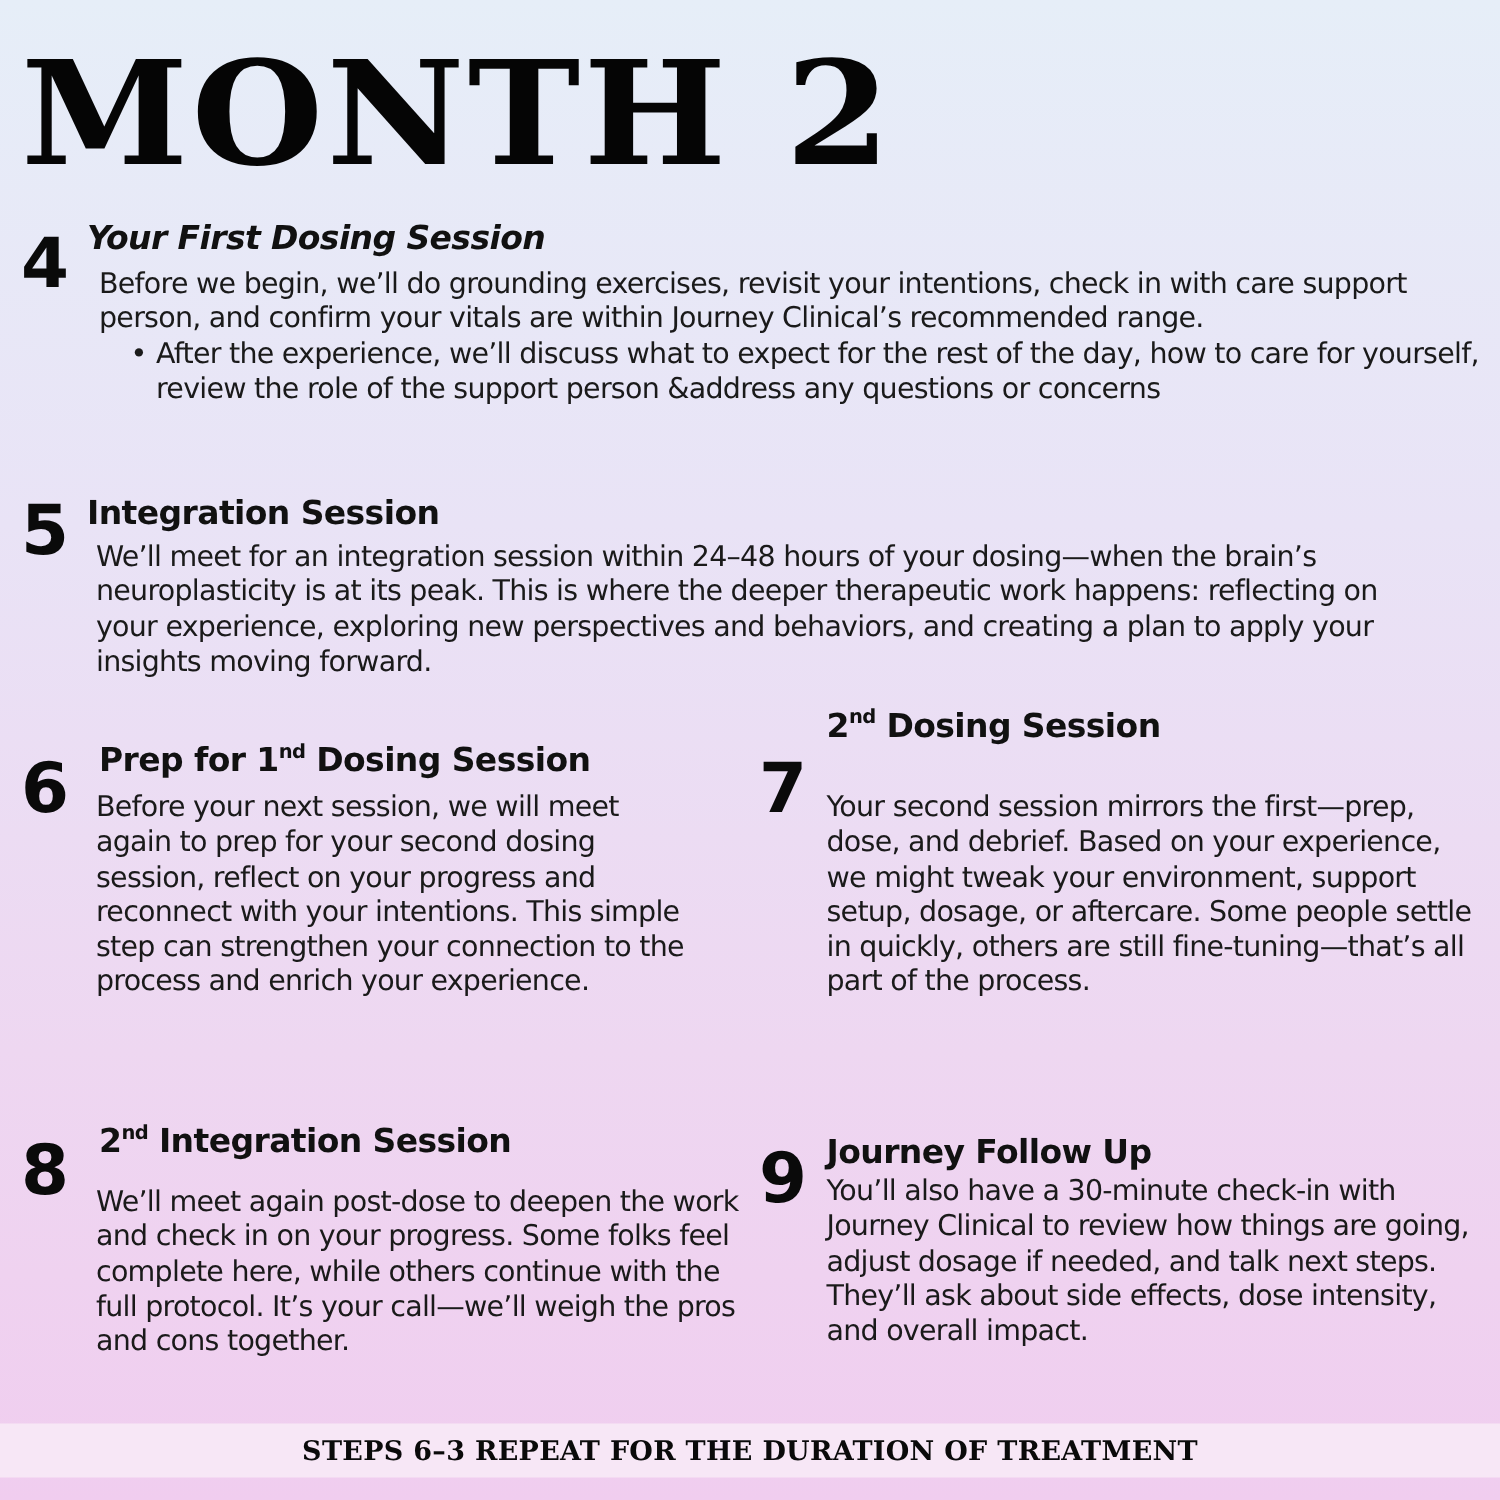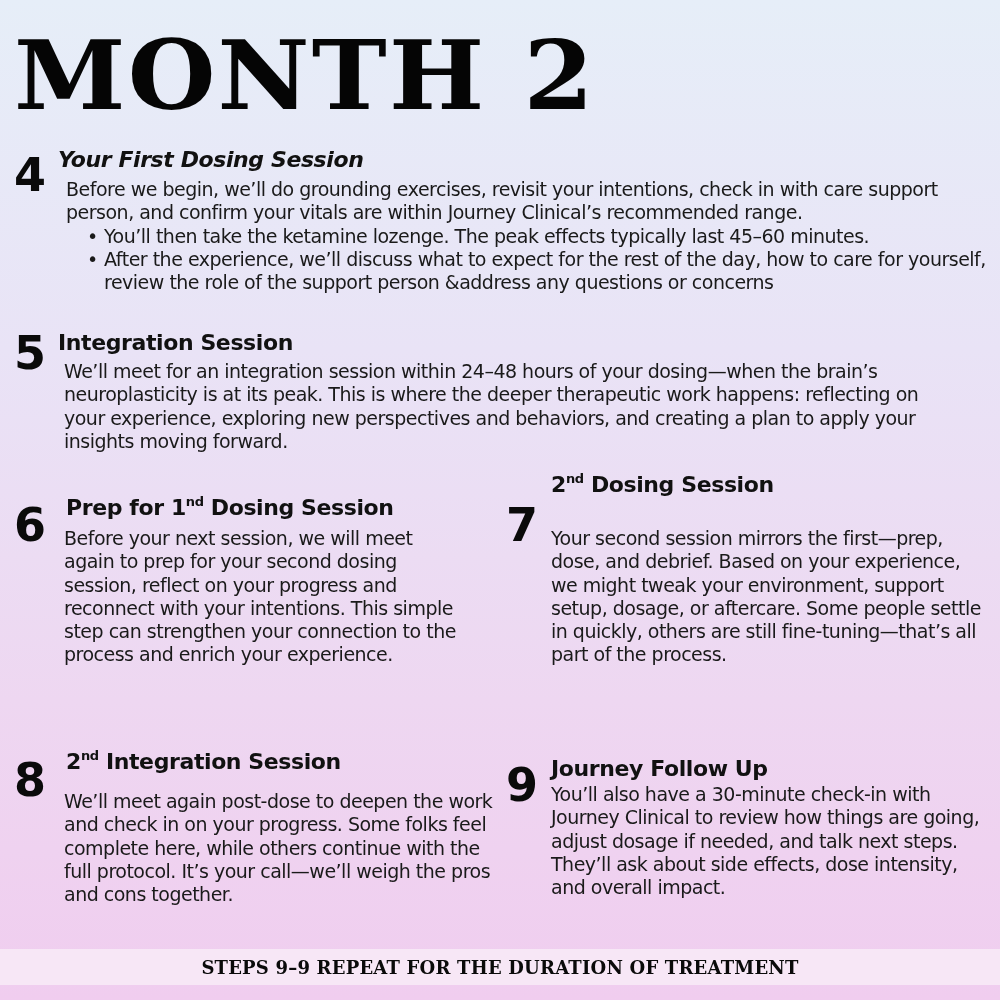--- a/index.html
+++ b/index.html
@@ -45,21 +45,20 @@
 <body>
 
 <div class="title">MONTH 2</div>
 
 <div>
   <div class="num" style="left:14px;top:152px;">4</div>
   <div class="head" style="left:58px;top:147px;font-style:italic;">Your First Dosing Session</div>
   <div class="body" style="left:66px;top:178px;width:920px;">
     <p>Before we begin, we’ll do grounding exercises, revisit your intentions, check in with care support person, and confirm your vitals are within Journey Clinical’s recommended range.</p>
     <ul class="bul">
-      <li>You’ll then take the ketamine lozenge. The peak effects typically last 45–60 minutes.</li>
       <li>After the experience, we’ll discuss what to expect for the rest of the day, how to care for yourself, review the role of the support person &amp;address any questions or concerns</li>
     </ul>
   </div>
 </div>
 
 <div>
   <div class="num" style="left:14px;top:330px;">5</div>
   <div class="head" style="left:58px;top:330px;">Integration Session</div>
   <div class="body" style="left:64px;top:360px;width:900px;">We’ll meet for an integration session within 24–48 hours of your dosing—when the brain’s neuroplasticity is at its peak. This is where the deeper therapeutic work happens: reflecting on your experience, exploring new perspectives and behaviors, and creating a plan to apply your insights moving forward.</div>
 </div>
@@ -82,14 +81,14 @@
   <div class="body" style="left:64px;top:790px;width:430px;">We’ll meet again post-dose to deepen the work and check in on your progress. Some folks feel complete here, while others continue with the full protocol. It’s your call—we’ll weigh the pros and cons together.</div>
 </div>
 
 <div>
   <div class="num" style="left:506px;top:762px;">9</div>
   <div class="head" style="left:551px;top:756px;">Journey Follow Up</div>
   <div class="body" style="left:551px;top:783px;width:440px;">You’ll also have a 30-minute check-in with Journey Clinical to review how things are going, adjust dosage if needed, and talk next steps. They’ll ask about side effects, dose intensity, and overall impact.</div>
 </div>
 
 <div class="banner">
-  <span>STEPS 9–9 REPEAT FOR THE DURATION OF TREATMENT</span>
+  <span>STEPS 6–3 REPEAT FOR THE DURATION OF TREATMENT</span>
 </div>
 
 </body></html>

